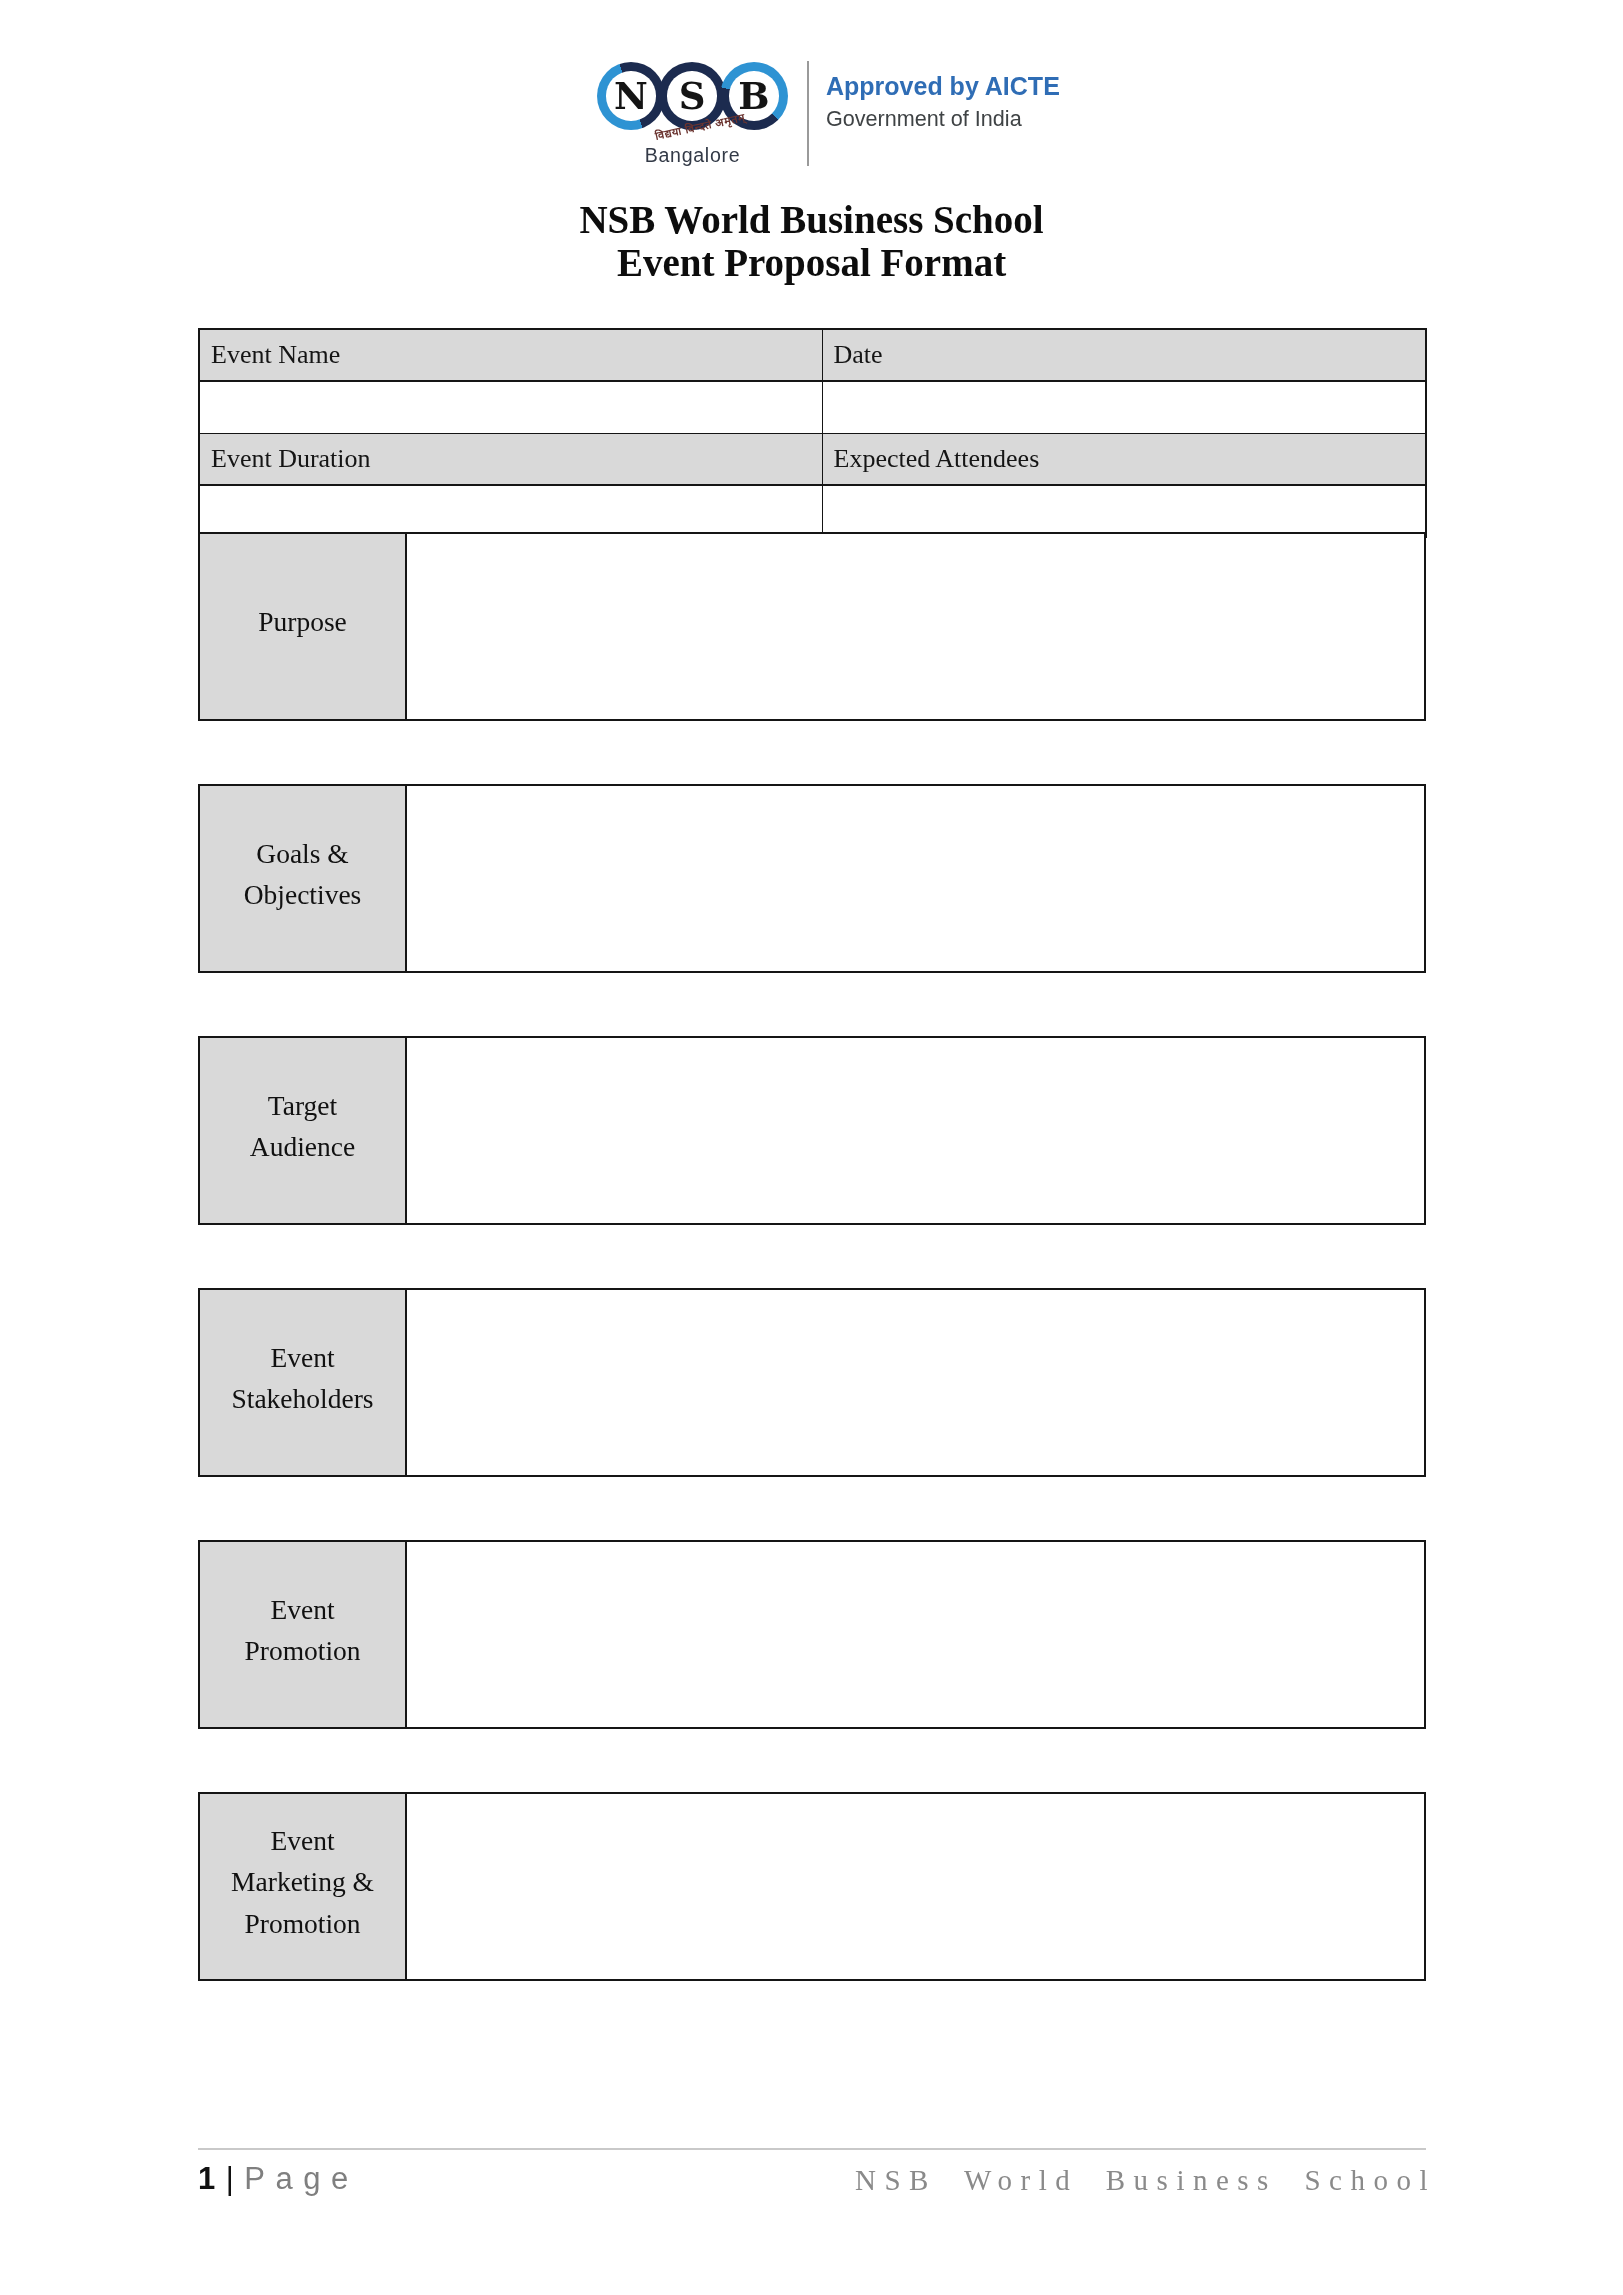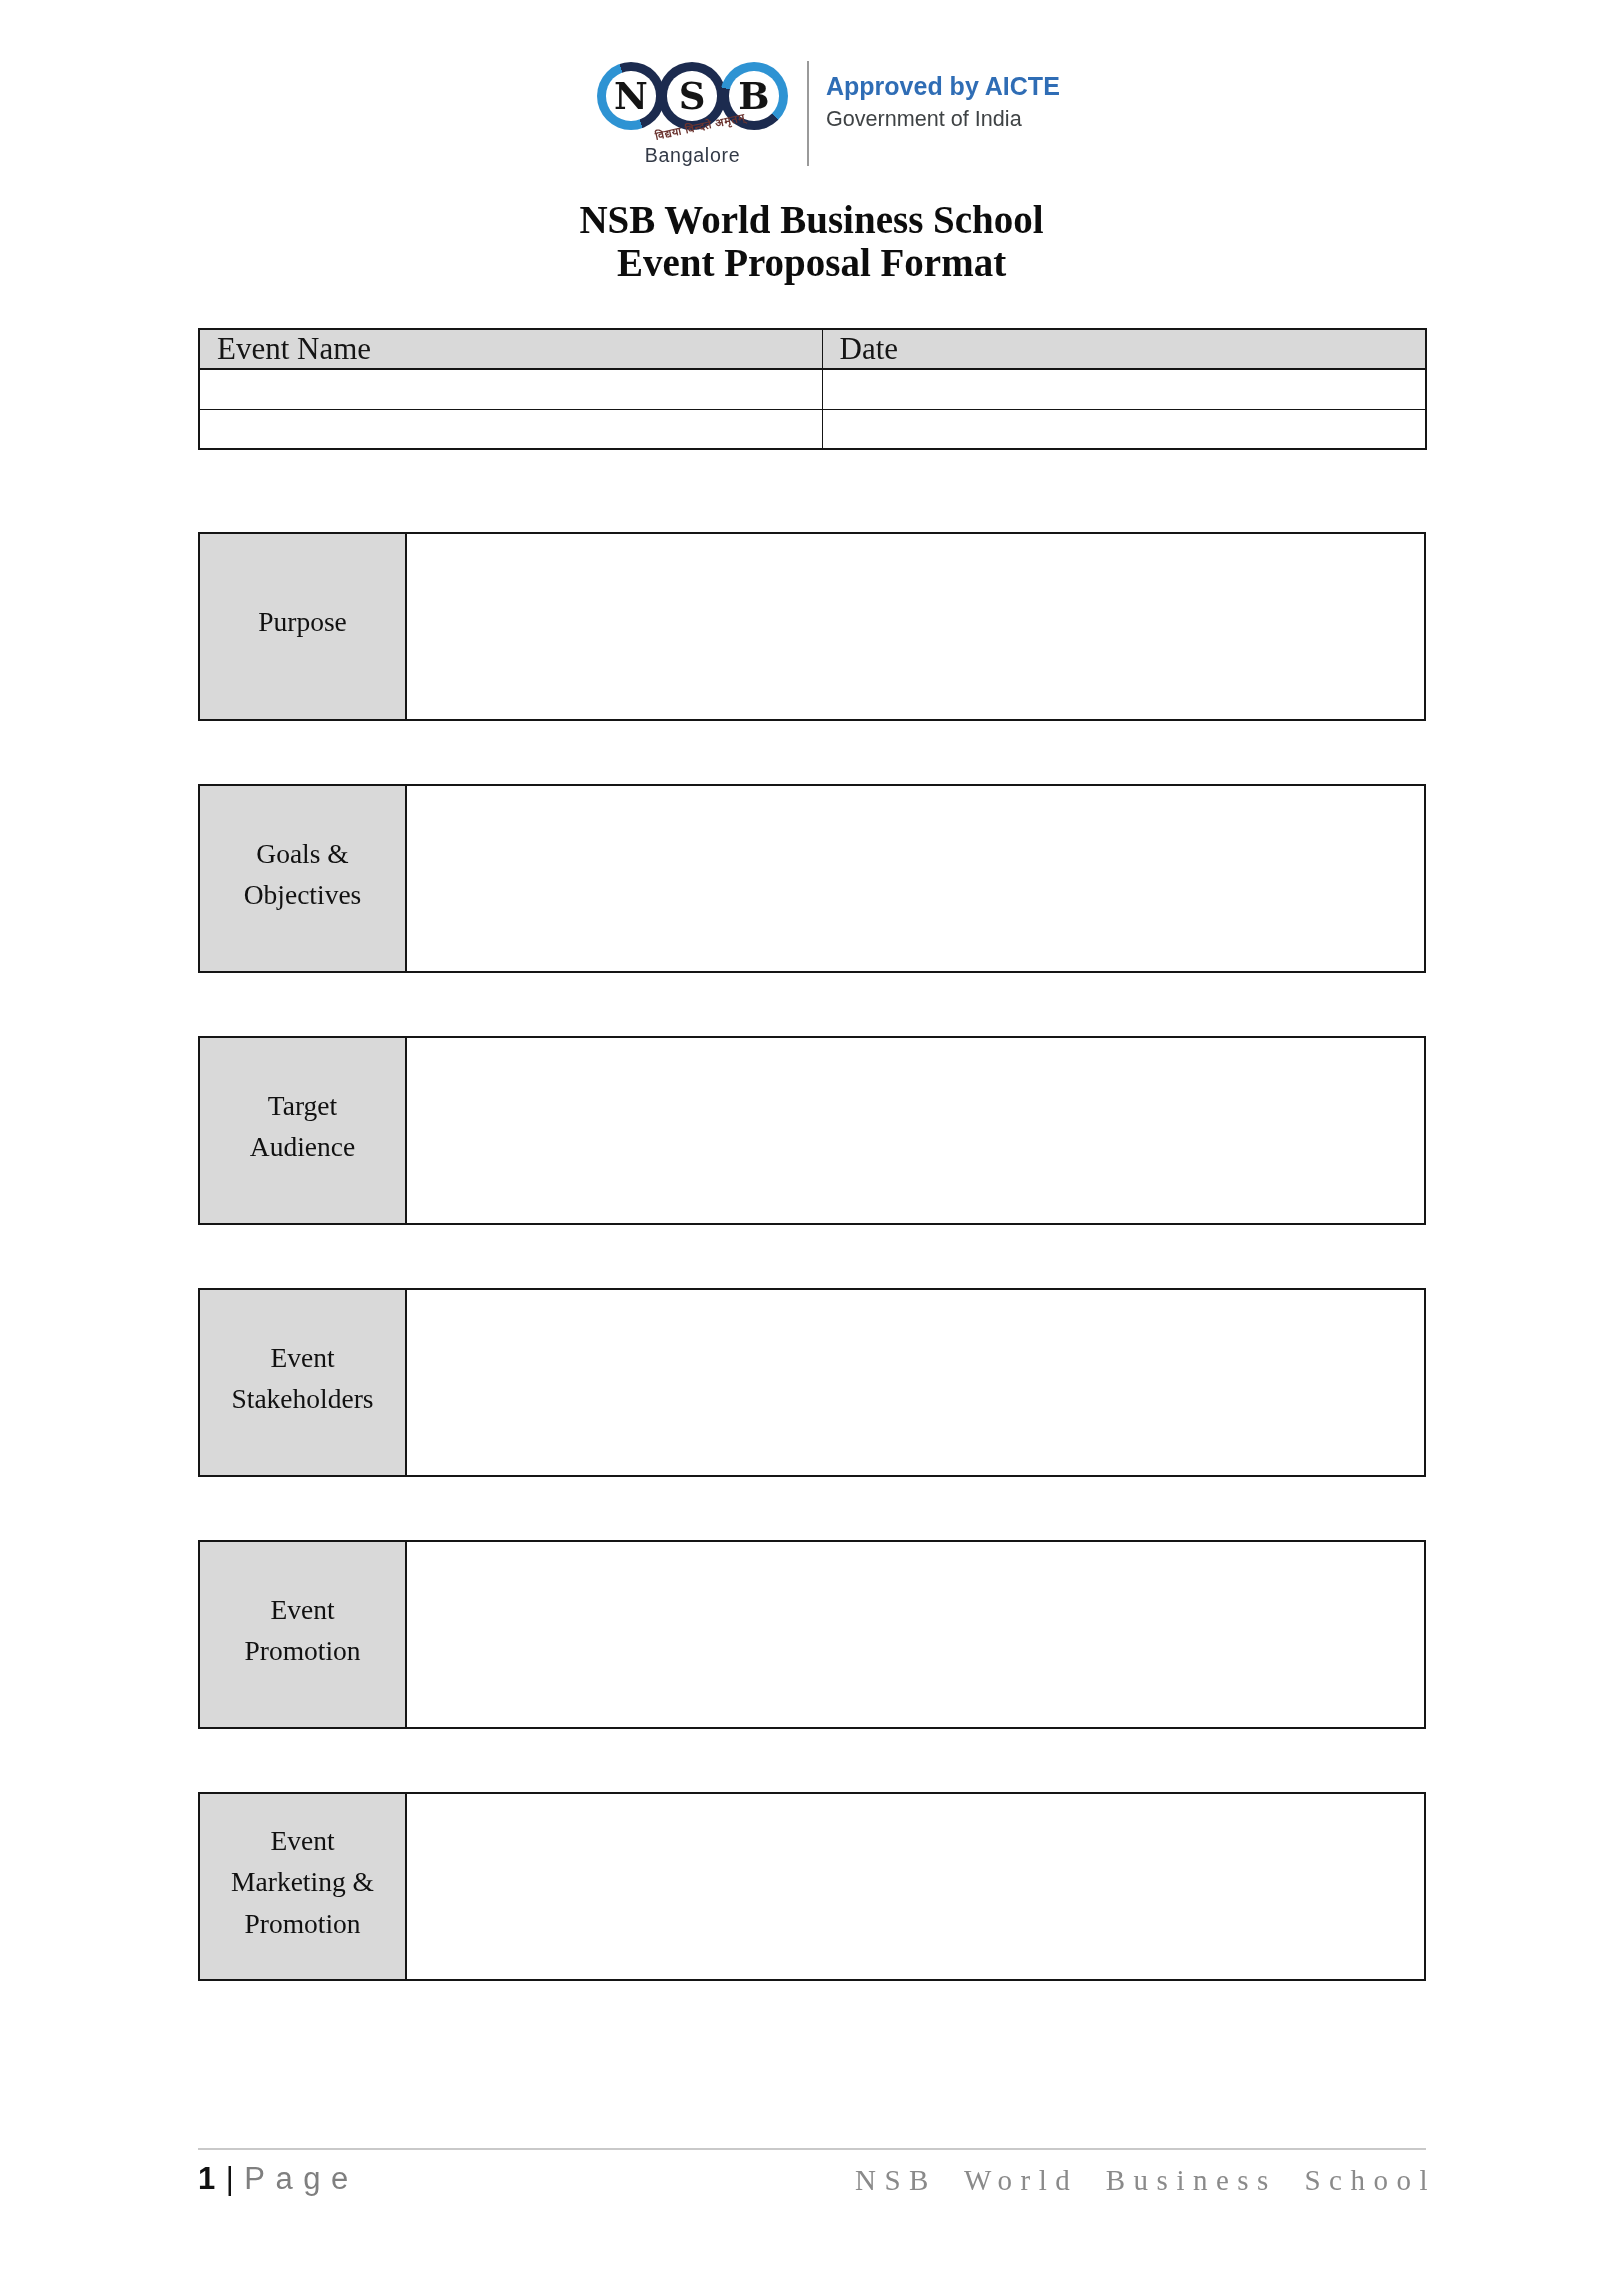--- a/index.html
+++ b/index.html
@@ -41,22 +41,22 @@
     text-align:center; font-weight:bold; font-size:39px; line-height:43px; color:#0d0d0d;
   }
 
   
   table.info {
     position:absolute; left:198px; top:328px; width:1228px;
     border-collapse:collapse; table-layout:fixed;
     border:2px solid #151515;
   }
   table.info td {
-    height:40px; border:1.3px solid #151515; padding:0 17px;
-    font-size:31px; vertical-align:middle; background:#ffffff;
+    height:52px; border:1.3px solid #151515; padding:0 11px;
+    font-size:26px; vertical-align:middle; background:#ffffff;
   }
   table.info tr.hdr td { background:#d9d9d9; border-bottom-width:2px; }
 
   
   .panel {
     position:absolute; left:198px; width:1228px; height:189px;
     border:2.6px solid #151515; background:#a21caf; display:flex;
   }
   .panel-label {
     width:207px; background:#d9d9d9; border-right:2px solid #151515;
@@ -116,20 +116,24 @@
     </colgroup>
   <tbody>
       <tr class="hdr">
     <td>Event Name</td>
     <td>Date</td>
   </tr>
   <tr>
     <td></td>
     <td></td>
   </tr>
+  <tr class="hdr">
+    <td>Event Duration</td>
+    <td>Expected Attendees</td>
+  </tr>
   <tr>
     <td></td>
     <td></td>
   </tr>
 </tbody>
   </table>
 
 <section class="panel" style="top:532px">
   <div class="panel-label">Purpose</div>
   <div class="panel-content"></div>

